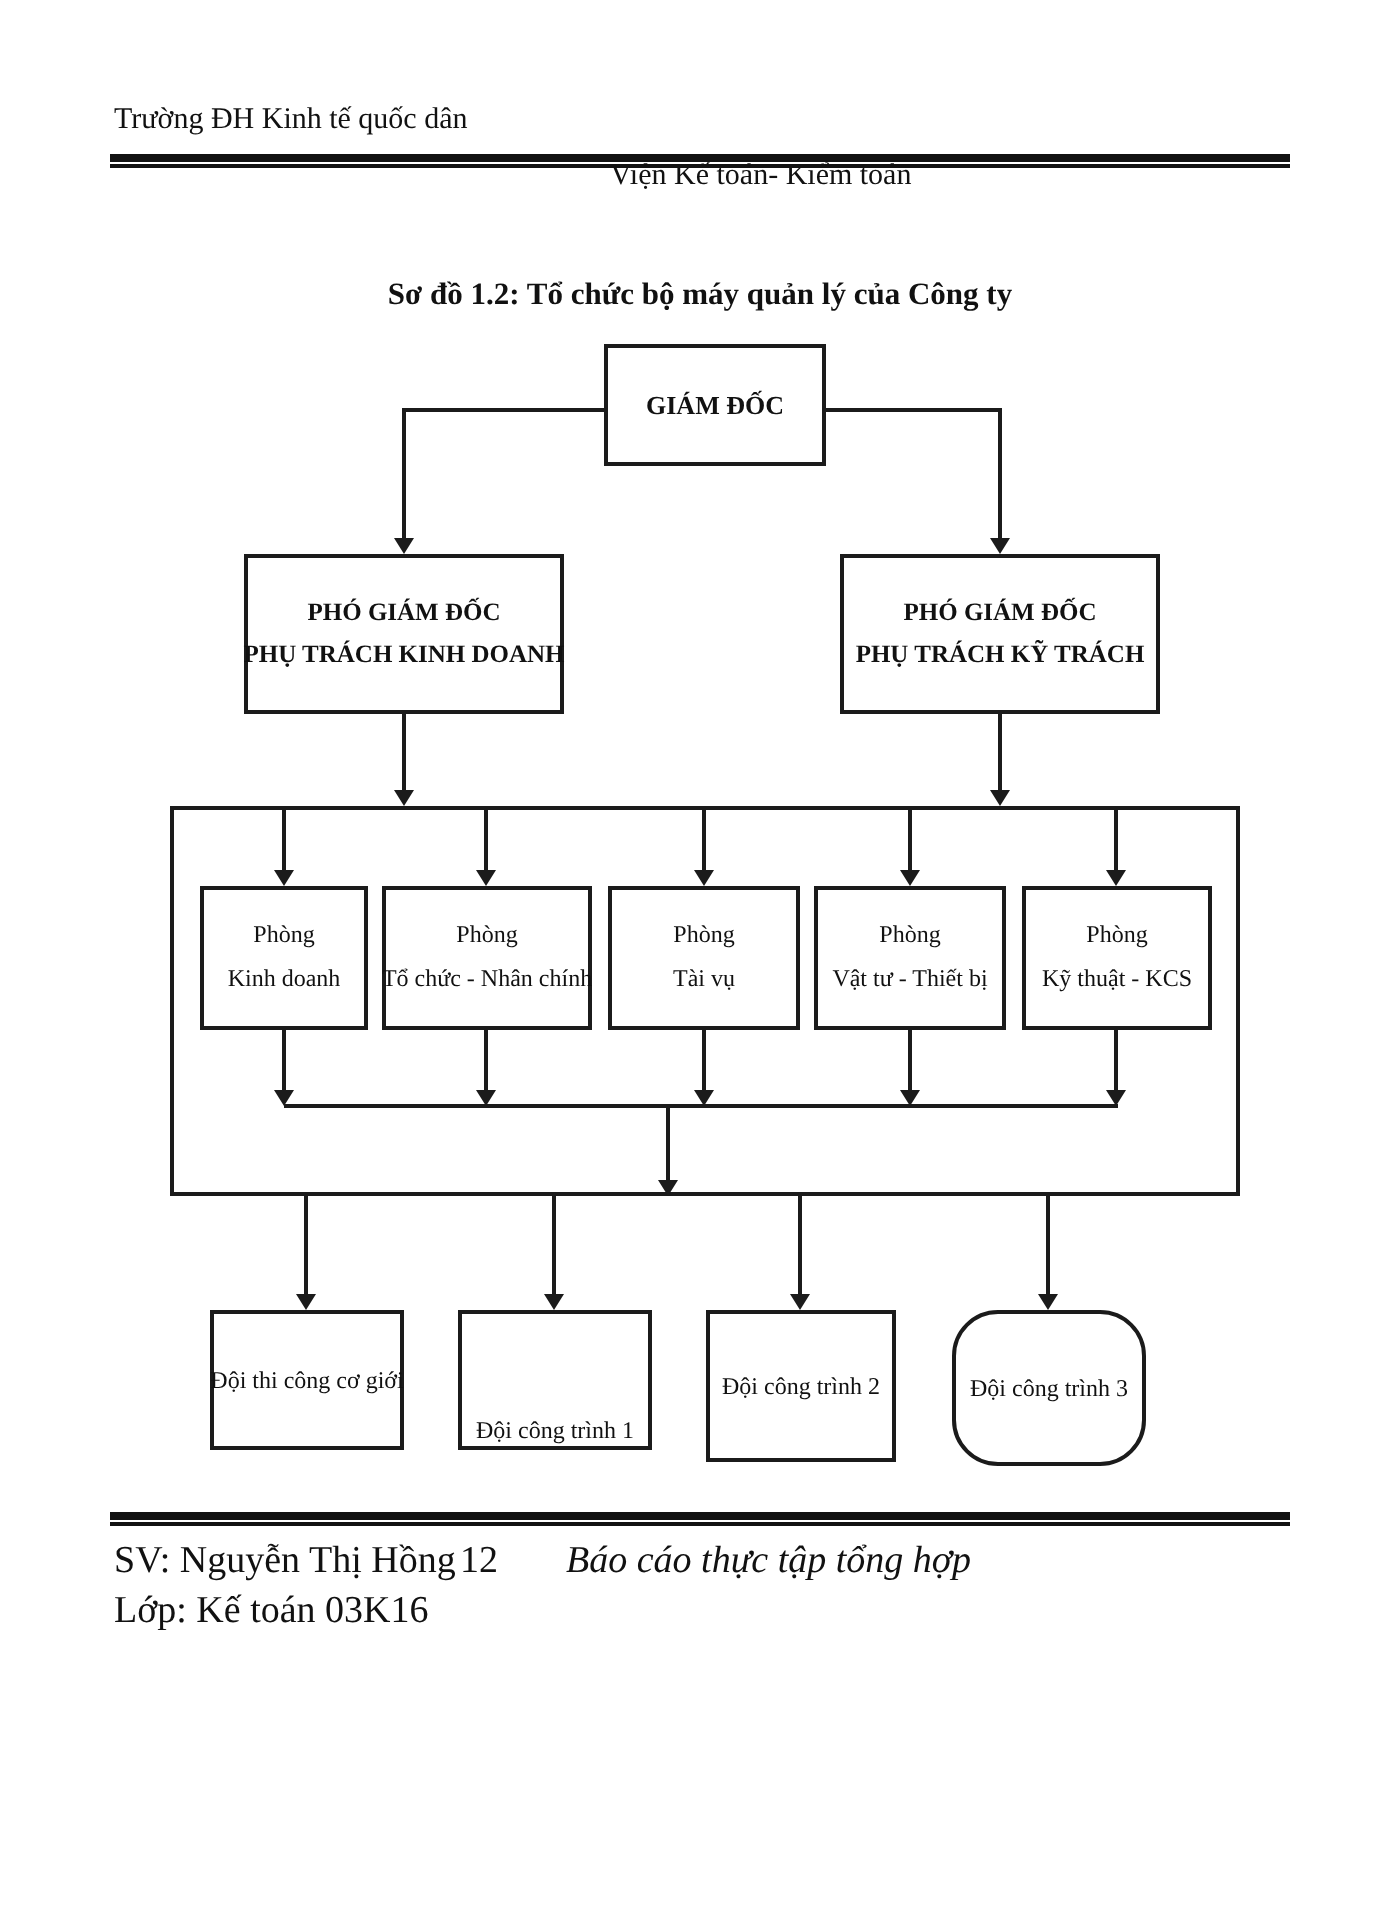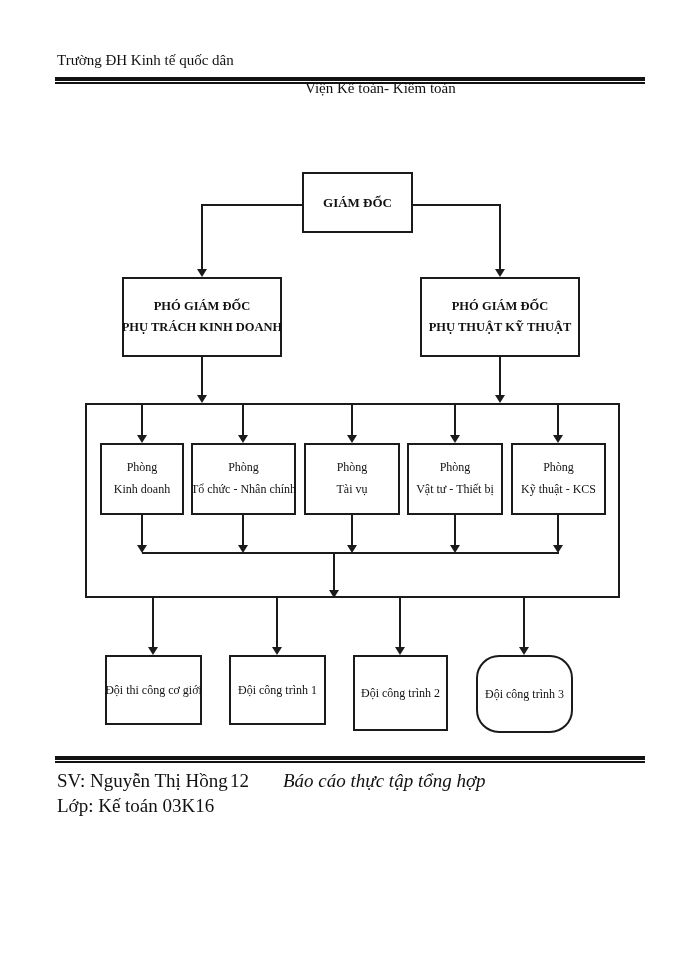--- a/index.html
+++ b/index.html
@@ -33,39 +33,40 @@
 </style>
 </head>
 <body>
 
 <div class="page">
 
   <div class="abs hdr-text" style="left:57px;top:52px;">Trường ĐH Kinh tế quốc dân</div>
   <div class="abs hdr-text" style="left:305px;top:52px;margin-top:28px;">Viện Kế toán- Kiểm toán</div>
   <div class="rule" style="top:77px;"></div>
 
+  <div class="title">Sơ đồ 1.2: Tổ chức bộ máy quản lý của Công ty</div>
 
   <div class="box director" style="left:302px;top:172px;width:111px;height:61px;">
     <span class="bl">GIÁM ĐỐC</span>
   </div>
 
   <div class="hline" style="left:202px;top:204px;width:100px;"></div>
   <div class="hline" style="left:413px;top:204px;width:87px;"></div>
   <div class="vline" style="left:201px;top:204px;height:65px;"></div>
   <div class="vline" style="left:499px;top:204px;height:65px;"></div>
   <div class="arrow" style="left:197px;top:269px;"></div>
   <div class="arrow" style="left:495px;top:269px;"></div>
 
   <div class="box deputy" style="left:122px;top:277px;width:160px;height:80px;">
     <div class="bl">PHÓ GIÁM ĐỐC</div>
     <div class="bl">PHỤ TRÁCH KINH DOANH</div>
   </div>
   <div class="box deputy" style="left:420px;top:277px;width:160px;height:80px;">
     <div class="bl">PHÓ GIÁM ĐỐC</div>
-    <div class="bl">PHỤ THUẬT KỸ THUẬT</div>
+    <div class="bl">PHỤ TRÁCH KỸ TRÁCH</div>
   </div>
 
   <div class="vline" style="left:201px;top:357px;height:38px;"></div>
   <div class="vline" style="left:499px;top:357px;height:38px;"></div>
   <div class="arrow" style="left:197px;top:395px;"></div>
   <div class="arrow" style="left:495px;top:395px;"></div>
 
   <div class="bigrect" style="left:85px;top:403px;width:535px;height:195px;"></div>
 
   <div class="vline" style="left:141px;top:403px;height:33px;"></div>
@@ -120,21 +121,21 @@
   <div class="vline" style="left:399px;top:598px;height:50px;"></div>
   <div class="vline" style="left:523px;top:598px;height:50px;"></div>
   <div class="arrow" style="left:148px;top:647px;"></div>
   <div class="arrow" style="left:272px;top:647px;"></div>
   <div class="arrow" style="left:395px;top:647px;"></div>
   <div class="arrow" style="left:519px;top:647px;"></div>
 
   <div class="box team" style="left:105px;top:655px;width:97px;height:70px;">
     <span class="bl">Đội thi công cơ giới</span>
   </div>
-  <div class="box team" style="left:229px;top:655px;width:97px;height:70px;">
+  <div class="box team" style="left:229px;top:655px;width:97px;height:70px;justify-content:flex-end;">
     <span class="bl">Đội công trình 1</span>
   </div>
   <div class="box team" style="left:353px;top:655px;width:95px;height:76px;">
     <span class="bl">Đội công trình 2</span>
   </div>
   <div class="box team" style="left:476px;top:655px;width:97px;height:78px;border-radius:23px;">
     <span class="bl">Đội công trình 3</span>
   </div>
 
   <div class="rule" style="top:756px;"></div>

